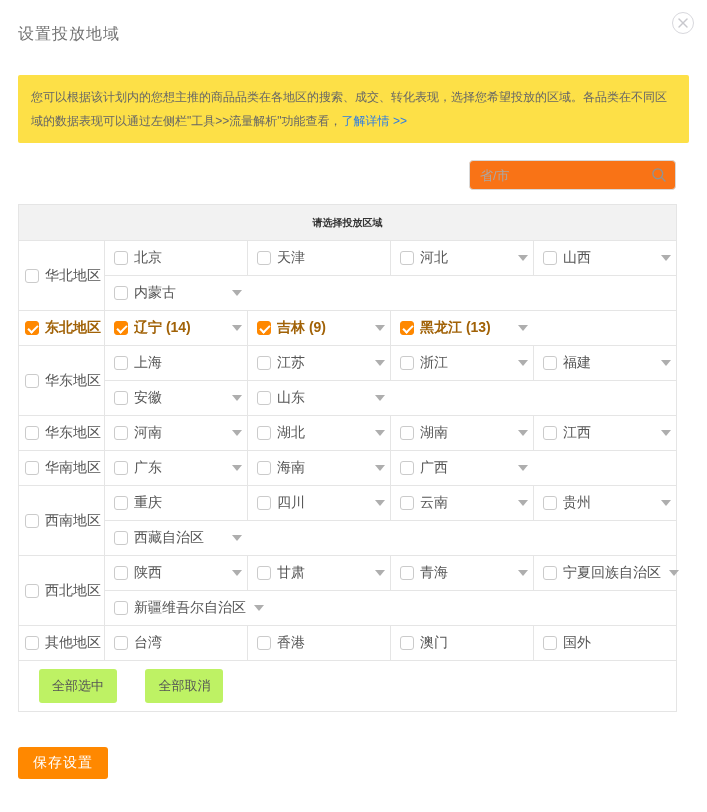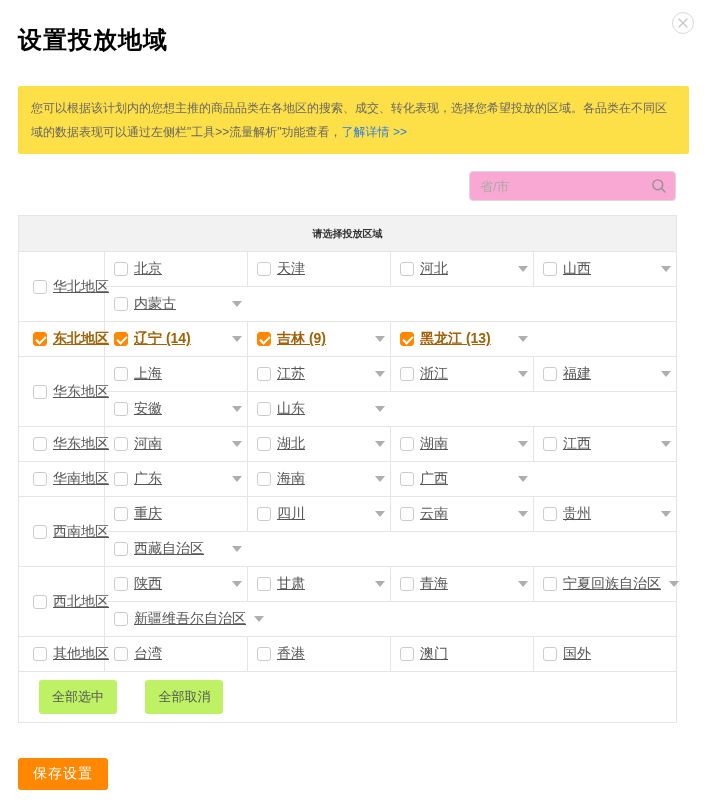--- a/index.html
+++ b/index.html
@@ -10,64 +10,64 @@
   }
   .dialog { position:relative; width:707px; height:812px; padding:0 18px; }
 
   .close-btn {
     position:absolute; top:12px; right:13px; width:22px; height:22px;
     border:1px solid #d8d8dd; border-radius:50%;
     display:flex; align-items:center; justify-content:center; cursor:pointer; background:#fff;
   }
 
   .title {
-    margin:0; padding-top:24px; font-size:24px; font-weight:700;
-    color:#000000; letter-spacing:1px;
+    margin:0; padding-top:24px; font-size:16px; font-weight:400;
+    color:#737373; letter-spacing:1px;
   }
 
   .notice {
     margin-top:30px; width:671px; background:#fde047; border-radius:2px;
     padding:10px 13px; font-size:12px; line-height:24px; color:#666;
   }
   .notice a { color:#2d7de4; text-decoration:none; cursor:pointer; }
 
   .search-row { width:658px; display:flex; justify-content:flex-end; margin-top:17px; }
   .search-box { position:relative; width:207px; height:30px; }
   .search-box input {
     width:100%; height:100%; border:1px solid #d9d9d9; border-radius:4px;
     padding:0 32px 0 10px; font-size:13px; color:#333; outline:none;
-    font-family:inherit; background:#f9a8d4;
+    font-family:inherit; background:#f97316;
   }
   .search-box input::placeholder { color:#a8a8a8; }
   .search-icon { position:absolute; right:9px; top:7px; cursor:pointer; line-height:0; }
 
   table.region-table {
     margin-top:14px; width:658px; border-collapse:collapse; table-layout:fixed;
   }
   .region-table th, .region-table td { border:1px solid #e5e5e5; }
   .region-table th {
     height:36px; background:#f2f2f2; font-size:10px; font-weight:bold;
     color:#333; text-align:center;
   }
   .region-table td { height:35px; padding:0 4px 0 9px; vertical-align:middle; }
   td.region-cell { padding-left:6px; }
 
   .unit { display:inline-flex; align-items:center; min-width:128px; cursor:pointer; vertical-align:middle; }
-  .region-cell .unit { min-width:0;margin-left:8px; }
+  .region-cell .unit { min-width:0; }
   .cb {
     flex:none; width:14px; height:14px; background:#fff;
     border:1px solid #cbcbcb; border-radius:3px; position:relative;
   }
   .cb.checked { background:#ff8800; border-color:#ff8800; }
   .cb.checked::after {
     content:""; position:absolute; left:2px; top:3px; width:8px; height:4px;
     border-left:2px solid #fff; border-bottom:2px solid #fff;
     transform:rotate(-45deg);
   }
-  .lbl { flex:1; margin-left:6px; font-size:14px; color:#555; white-space:nowrap;text-decoration:underline; }
+  .lbl { flex:1; margin-left:6px; font-size:14px; color:#555; white-space:nowrap; }
   .lbl.bold { font-weight:bold; color:#a16207; }
   .arrow {
     flex:none; margin-left:8px; width:0; height:0;
     border-left:5px solid transparent; border-right:5px solid transparent;
     border-top:6px solid #aeaeae; cursor:pointer;
   }
 
   td.footer-cell { padding:8px 0 8px 20px; }
   .btn-gray {
     display:inline-block; background:#bef264; border:0; border-radius:3px;

